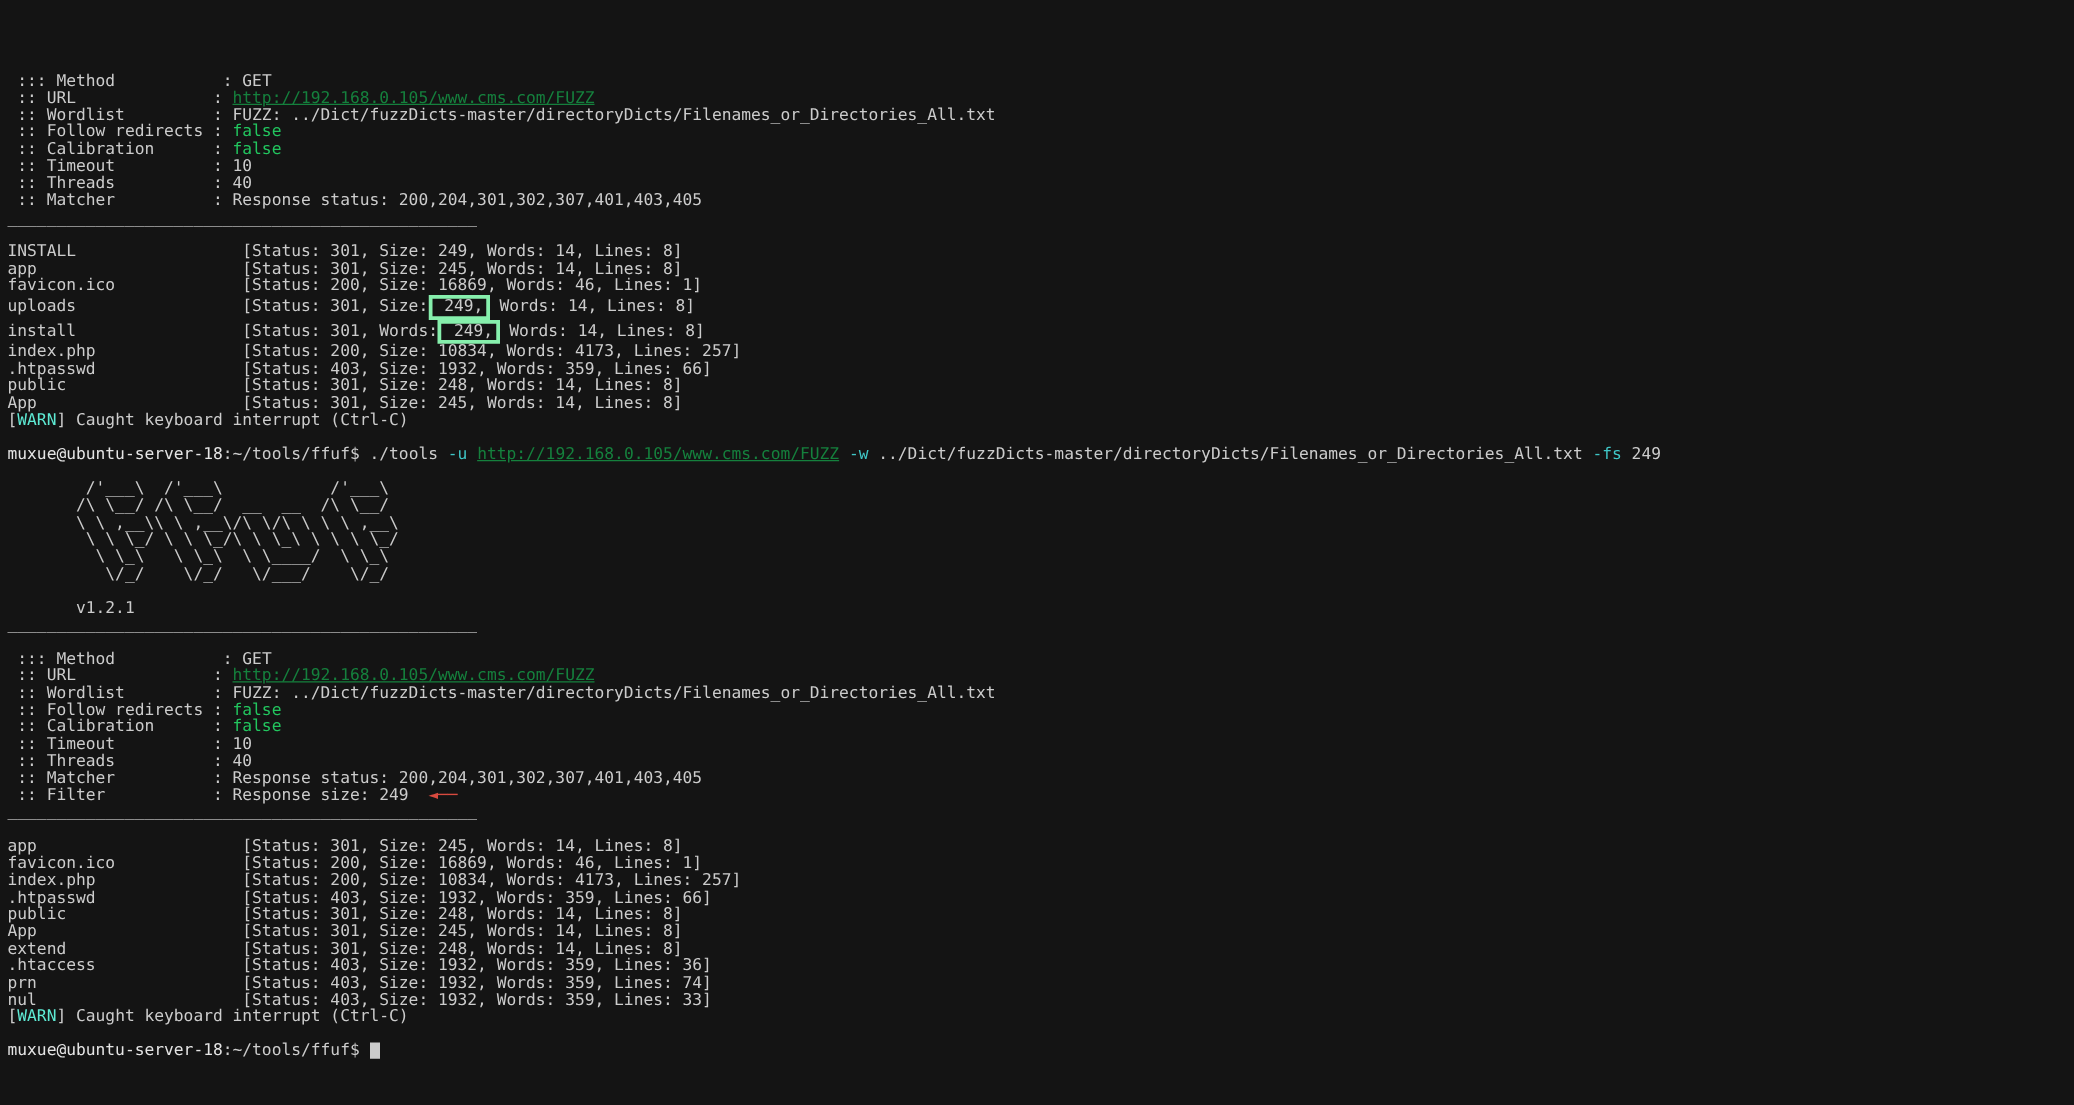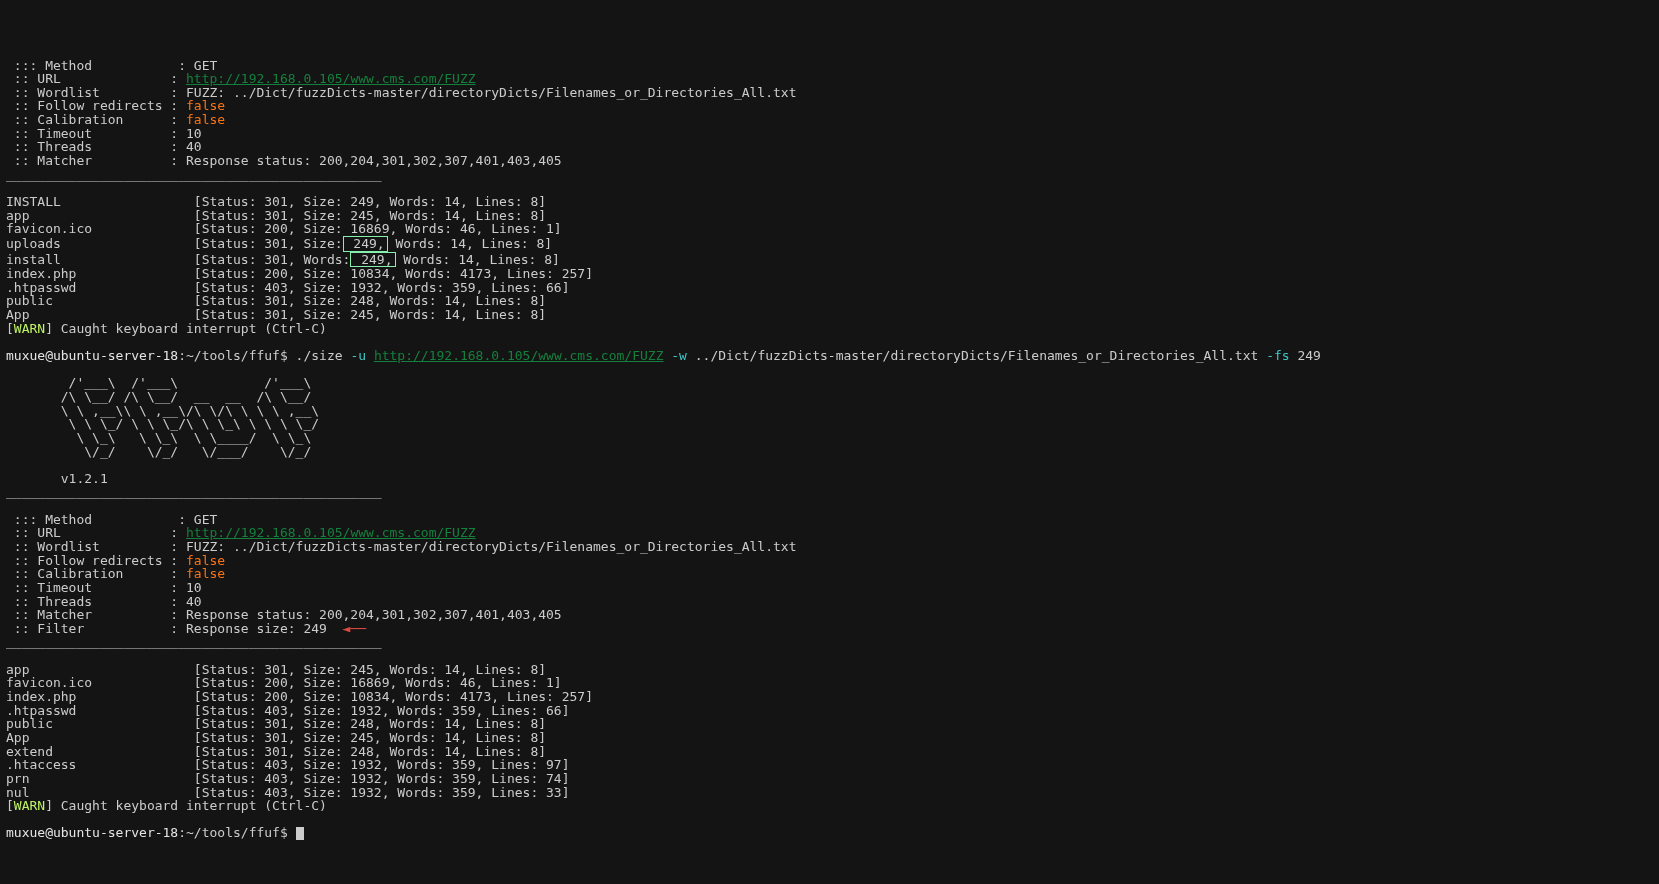--- a/index.html
+++ b/index.html
@@ -1,22 +1,22 @@
 <!DOCTYPE html>
 <html><head>
 <meta charset="utf-8">
 <style>
   html,body{margin:0;padding:0;background:#141414;color:#ccc;font-family:Consolas,Menlo,monospace;font-size:13px;line-height:1.05;white-space:pre}
   .term{padding:4px 6px 12px 6px;width:1659px;height:884px;box-sizing:border-box}
-  .yellow{color:#bef264}
+  .yellow{color:#5eead4}
   .green{color:#e5e5e5}
-  .red{color:#f97316}
+  .red{color:#22c55e}
   .cyan{color:#3fc6c6}
   .url{color:#15803d;text-decoration:underline}
-  .box{border:1px solid #86efac;padding:0 2px;display:inline-block;line-height:1.05}
+  .box{border:3px solid #86efac;padding:0 2px;display:inline-block;line-height:1.05}
   .arrow{color:#d84a3f;display:inline-block}
   .cursor{display:inline-block;width:8px;height:13px;background:#ccc;vertical-align:middle}
 </style>
 </head>
 <body>
 
 
 <div class="term"><span> :</span><span>:: Method           :</span> <span>GET</span>
 <span> :: URL              :</span> <span class="url">http://192.168.0.105/www.cms.com/FUZZ</span>
 <span> :: Wordlist         : FUZZ: ../Dict/fuzzDicts-master/directoryDicts/Filenames_or_Directories_All.txt</span>
@@ -31,21 +31,21 @@
 <span>app                     [Status: 301, Size: 245, Words: 14, Lines: 8]</span>
 <span>favicon.ico             [Status: 200, Size: 16869, Words: 46, Lines: 1]</span>
 <span>uploads                 [Status: 301, Size:</span><span class="box"> 249,</span><span> Words: 14, Lines: 8]</span>
 <span>install                 [Status: 301, Words:</span><span class="box"> 249,</span><span> Words: 14, Lines: 8]</span>
 <span>index.php               [Status: 200, Size: 10834, Words: 4173, Lines: 257]</span>
 <span>.htpasswd               [Status: 403, Size: 1932, Words: 359, Lines: 66]</span>
 <span>public                  [Status: 301, Size: 248, Words: 14, Lines: 8]</span>
 <span>App                     [Status: 301, Size: 245, Words: 14, Lines: 8]</span>
 <span>[</span><span class="yellow">WARN</span><span>] Caught keyboard interrupt (Ctrl-C)</span>
 
-<span class="green">muxue@ubuntu-server-18</span><span>:~/tools/ffuf</span><span>$ </span><span>./size </span><span class="cyan">-u </span><span class="url">http://192.168.0.105/www.cms.com/FUZZ</span><span class="cyan"> -w </span><span>../Dict/fuzzDicts-master/directoryDicts/Filenames_or_Directories_All.txt </span><span class="cyan">-fs </span><span>249</span>
+<span class="green">muxue@ubuntu-server-18</span><span>:~/tools/ffuf</span><span>$ </span><span>./tools </span><span class="cyan">-u </span><span class="url">http://192.168.0.105/www.cms.com/FUZZ</span><span class="cyan"> -w </span><span>../Dict/fuzzDicts-master/directoryDicts/Filenames_or_Directories_All.txt </span><span class="cyan">-fs </span><span>249</span>
 
 <span>        /'___\  /'___\           /'___\       </span>
 <span>       /\ \__/ /\ \__/  __  __  /\ \__/       </span>
 <span>       \ \ ,__\\ \ ,__\/\ \/\ \ \ \ ,__\      </span>
 <span>        \ \ \_/ \ \ \_/\ \ \_\ \ \ \ \_/      </span>
 <span>         \ \_\   \ \_\  \ \____/  \ \_\       </span>
 <span>          \/_/    \/_/   \/___/    \/_/       </span>
 
 <span>       v1.2.1</span>
 <span>________________________________________________</span>
@@ -61,21 +61,21 @@
 <span> :: Filter           : Response size: 249</span><span class="arrow">  ◄──</span>
 <span>________________________________________________</span>
 
 <span>app                     [Status: 301, Size: 245, Words: 14, Lines: 8]</span>
 <span>favicon.ico             [Status: 200, Size: 16869, Words: 46, Lines: 1]</span>
 <span>index.php               [Status: 200, Size: 10834, Words: 4173, Lines: 257]</span>
 <span>.htpasswd               [Status: 403, Size: 1932, Words: 359, Lines: 66]</span>
 <span>public                  [Status: 301, Size: 248, Words: 14, Lines: 8]</span>
 <span>App                     [Status: 301, Size: 245, Words: 14, Lines: 8]</span>
 <span>extend                  [Status: 301, Size: 248, Words: 14, Lines: 8]</span>
-<span>.htaccess               [Status: 403, Size: 1932, Words: 359, Lines: 97]</span>
+<span>.htaccess               [Status: 403, Size: 1932, Words: 359, Lines: 36]</span>
 <span>prn                     [Status: 403, Size: 1932, Words: 359, Lines: 74]</span>
 <span>nul                     [Status: 403, Size: 1932, Words: 359, Lines: 33]</span>
 <span>[</span><span class="yellow">WARN</span><span>] Caught keyboard interrupt (Ctrl-C)</span>
 
 <span class="green">muxue@ubuntu-server-18</span><span>:~/tools/ffuf</span><span>$ </span><span class="cursor"></span>
 </div>
 
 
 
 </body></html>

